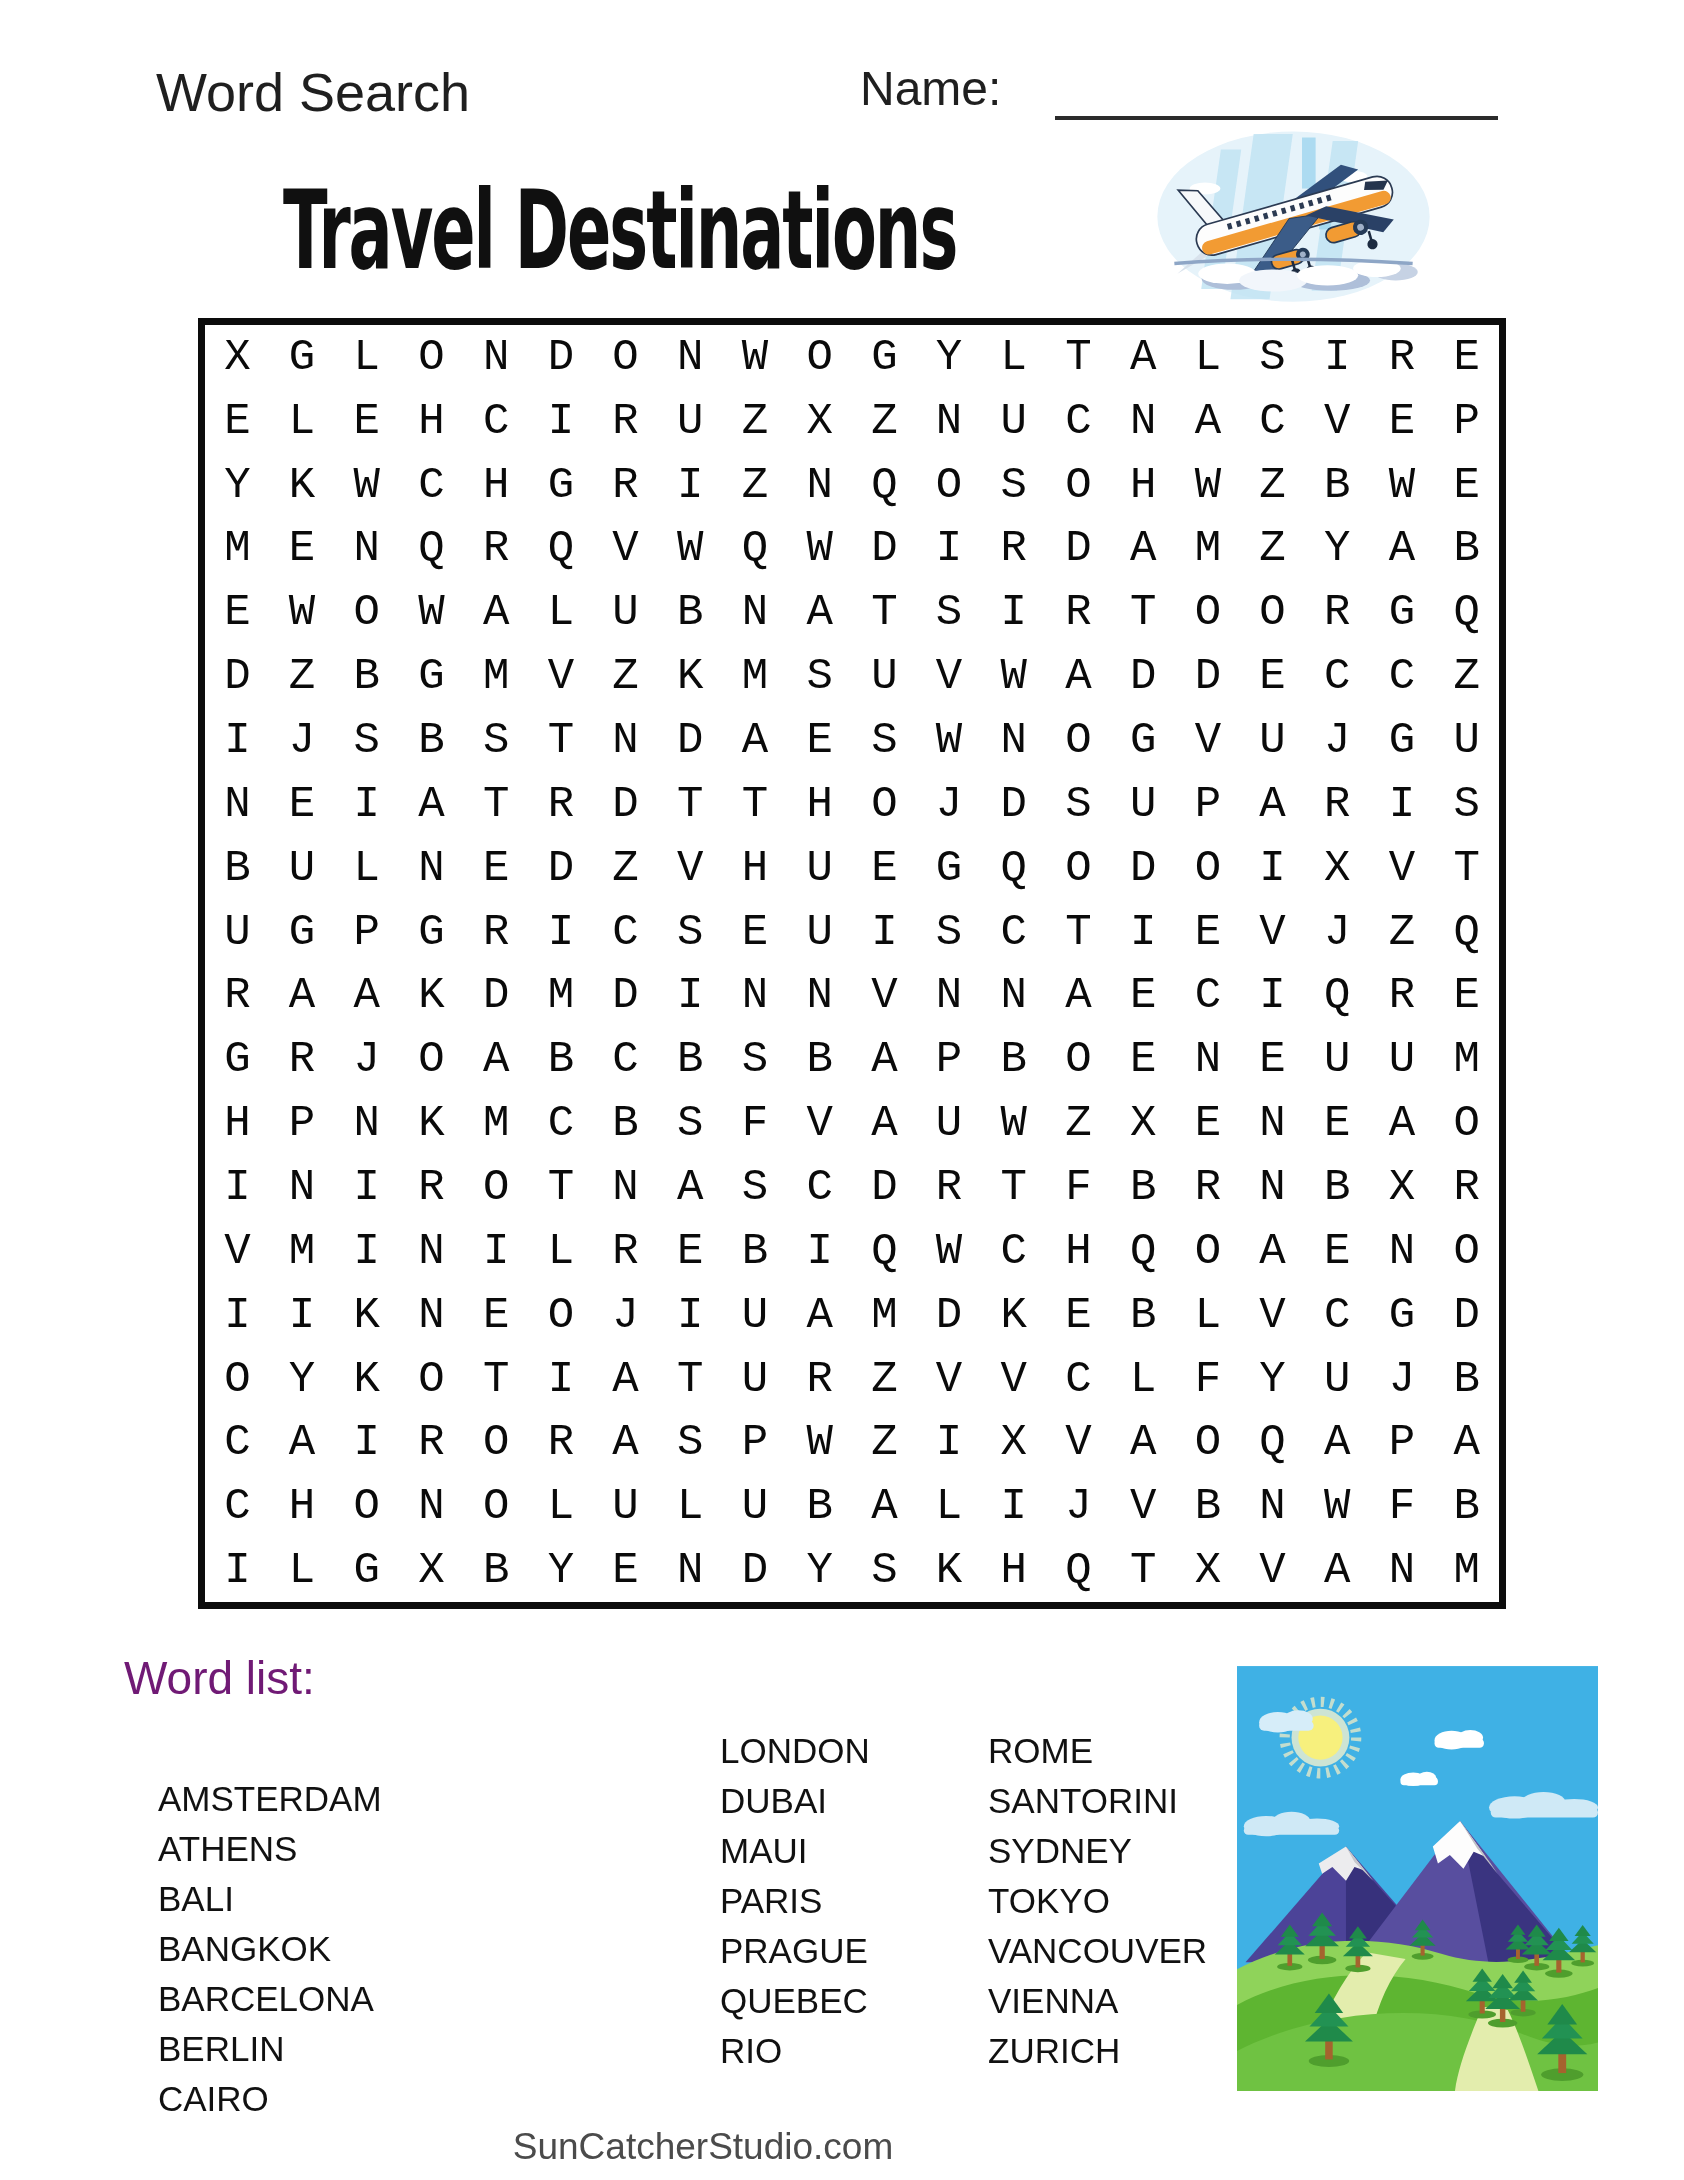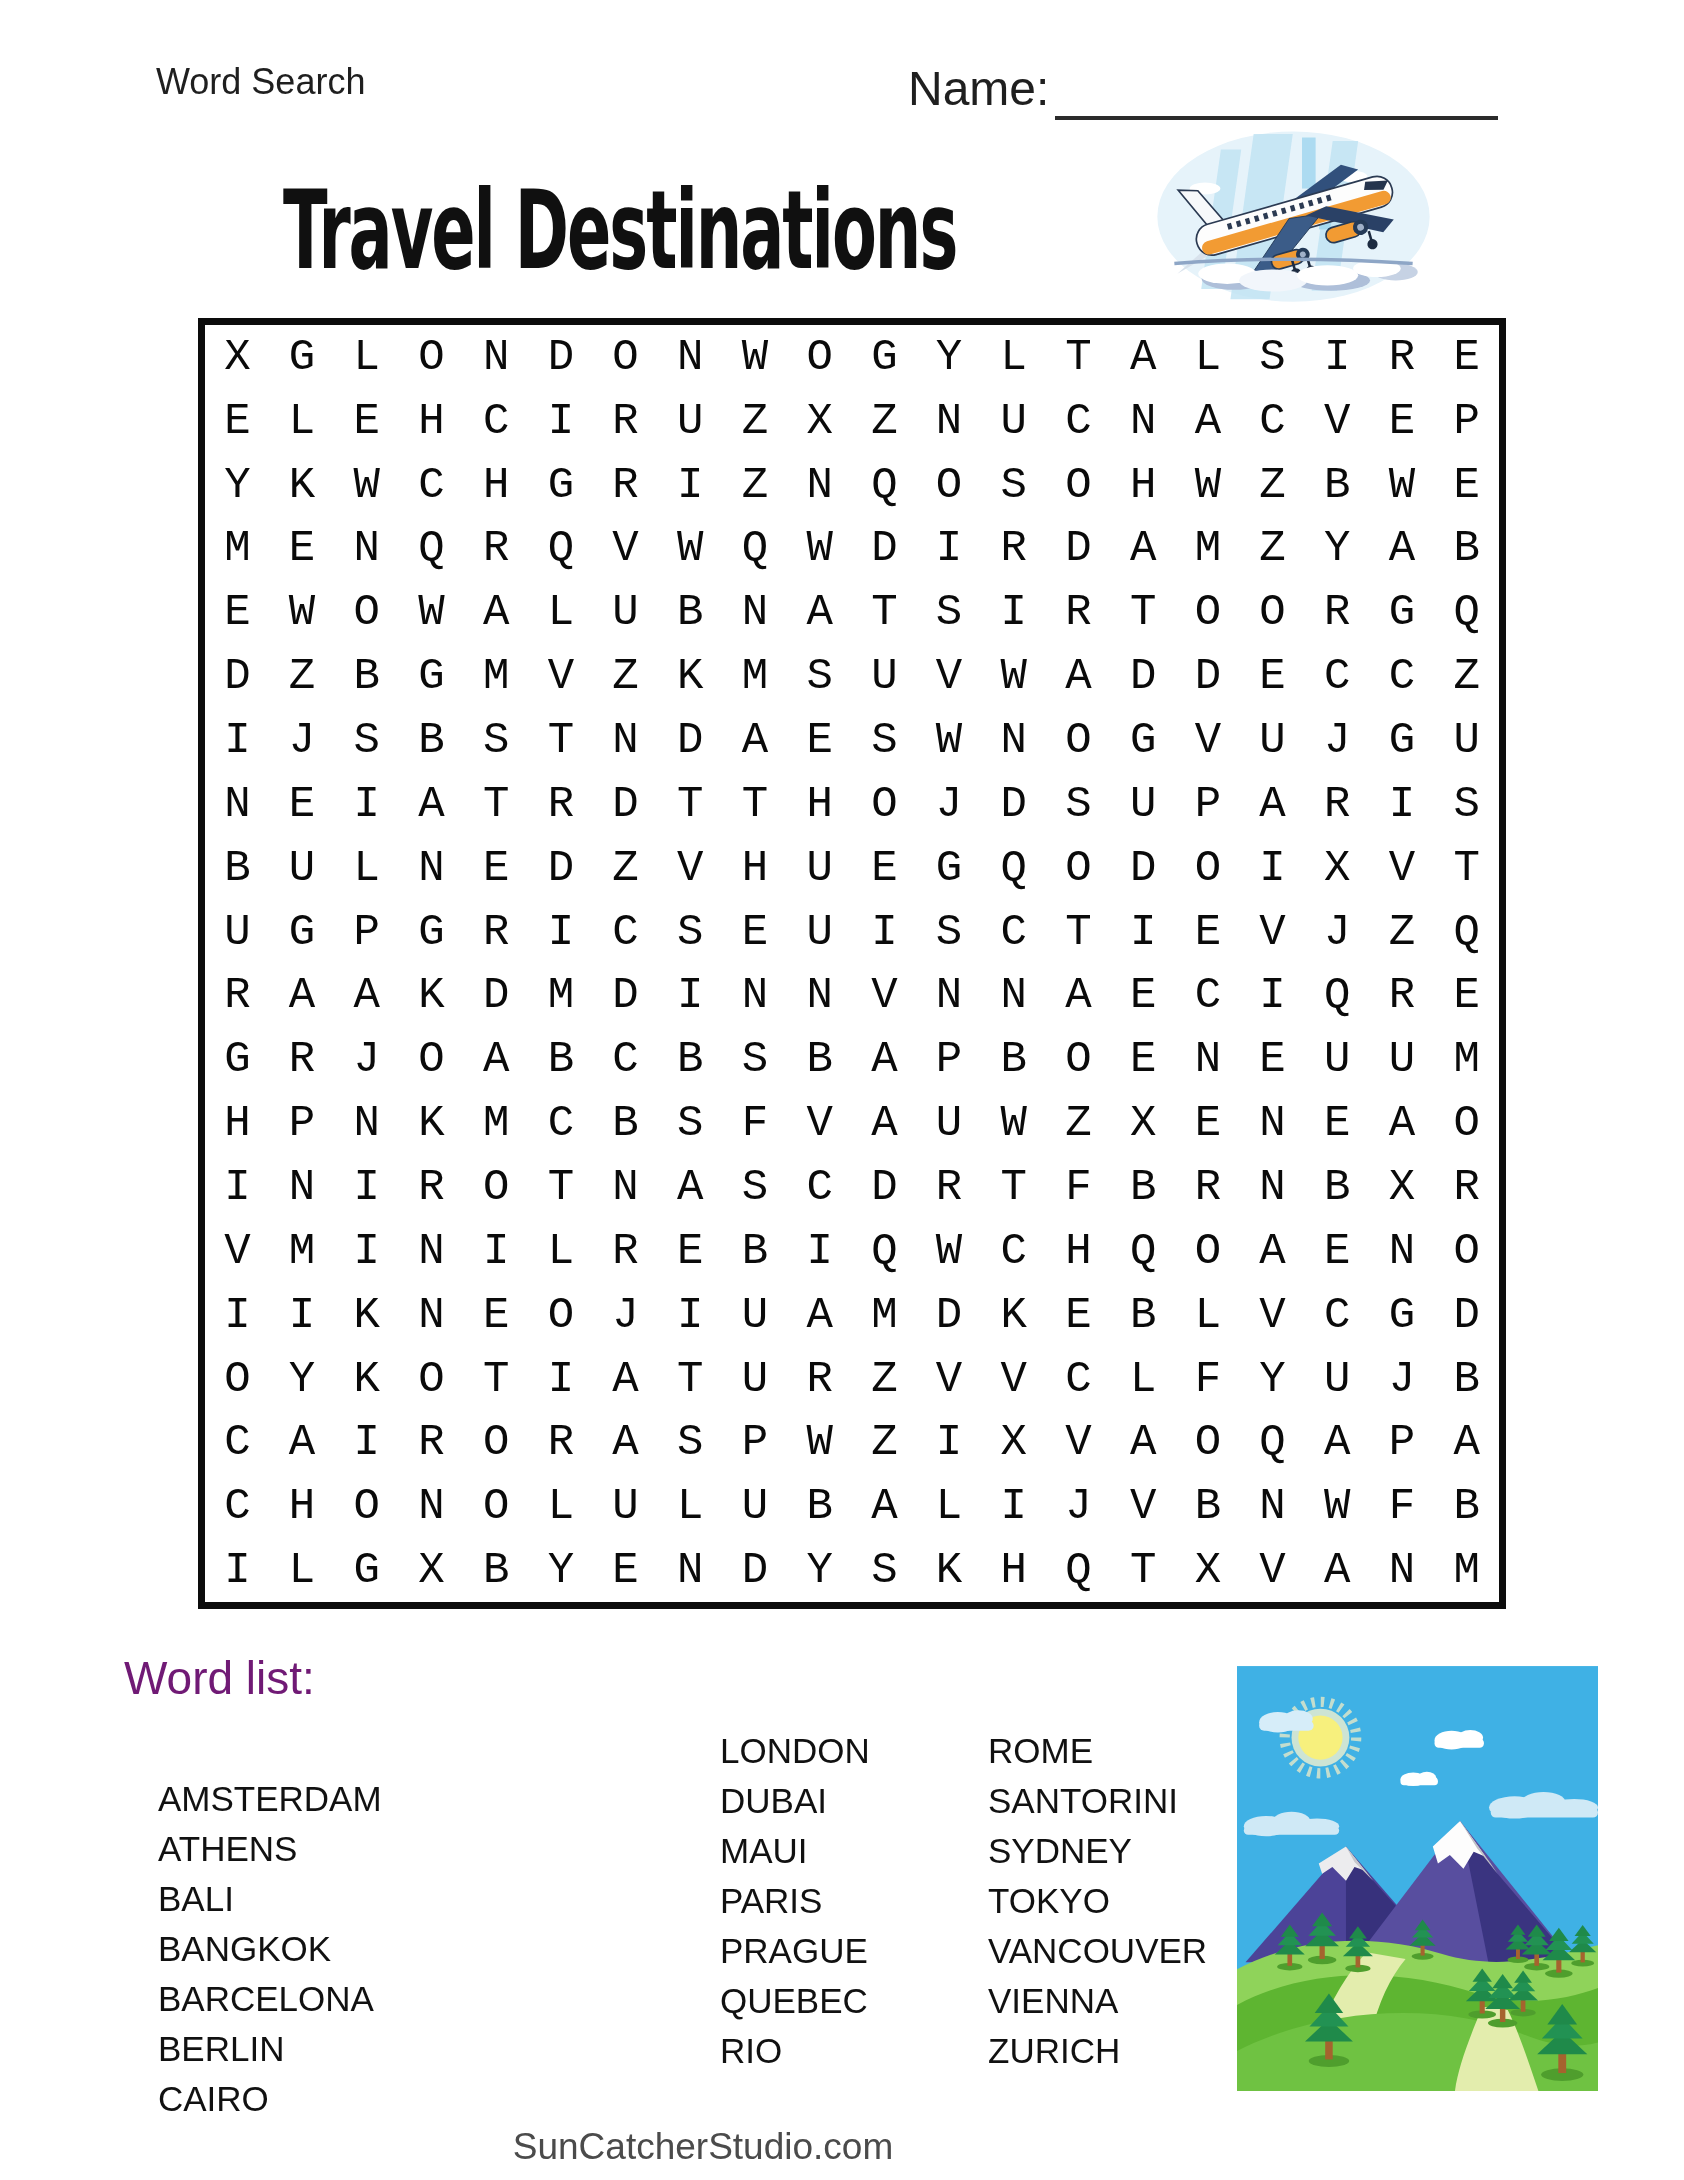--- a/index.html
+++ b/index.html
@@ -1,22 +1,22 @@
 <!DOCTYPE html>
 <html style="font-size:13.6px"><head>
 <meta charset="utf-8">
 <style>
   html,body{margin:0;padding:0;background:#ffffff;}
   .page{
     position:relative;width:1685px;height:2181px;background:#ffffff;overflow:hidden;
     font-family:"Liberation Sans",sans-serif;color:#1a1a1a;
   }
   
-  .ws-label{position:absolute;left:156px;top:61px;font-size:36px;font-weight:400;color:#1f1f1f;}
-  .name-label{position:absolute;left:908px;top:61px;font-size:48px;font-weight:400;color:#1f1f1f;}
+  .ws-label{position:absolute;left:156px;top:61px;font-size:54px;font-weight:400;color:#1f1f1f;}
+  .name-label{position:absolute;left:860px;top:61px;font-size:48px;font-weight:400;color:#1f1f1f;}
   .name-line{position:absolute;left:1055px;top:116px;width:443px;height:0;border-top:4.3px solid #2b2b2b;}
   
   .title{
     position:absolute;left:283px;top:167px;white-space:nowrap;
     font-family:"DejaVu Sans",sans-serif;font-weight:800;font-size:109px;letter-spacing:-3.4px;color:#101010;
     transform:scaleX(0.60);transform-origin:left top;
   }
   .plane-art{position:absolute;left:1152px;top:129px;width:283px;height:177px;}
   
   .grid{

